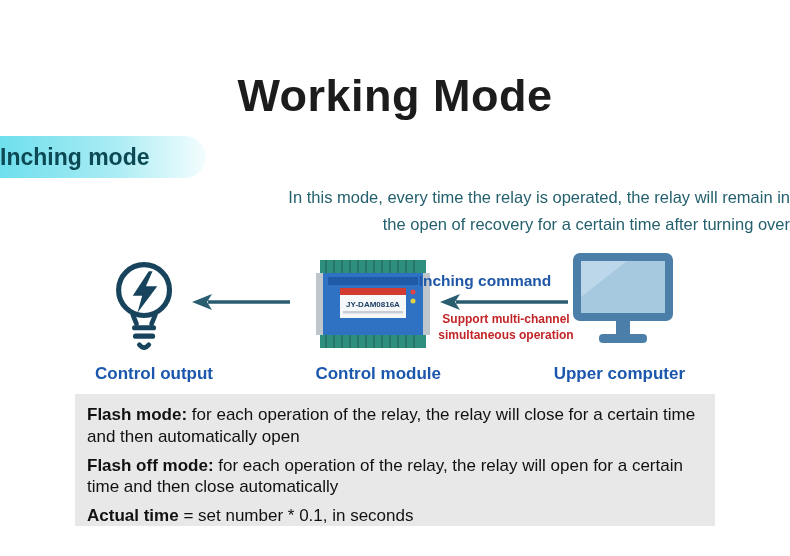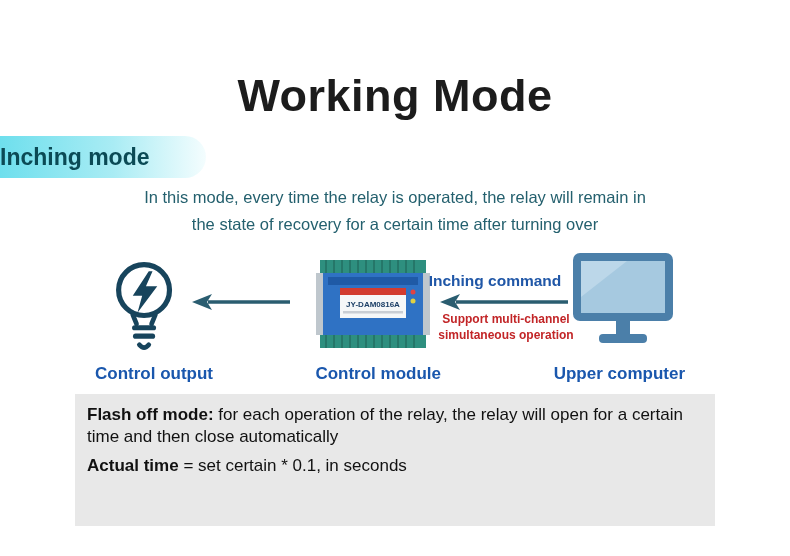--- a/index.html
+++ b/index.html
@@ -22,36 +22,36 @@
     position: absolute; top: 136px; left: 0;
     width: 206px; height: 42px;
     background: linear-gradient(90deg, #6edfed 0%, #a9ecf4 55%, #f4fdfe 100%);
     border-radius: 0 24px 24px 0;
     display: flex; align-items: center;
     font-size: 23px; font-weight: 700; color: #0b4a55;
   }
 
   .description {
     position: absolute; top: 184px; left: 0; width: 100%;
-    text-align: center;
+    text-align: right;
     font-size: 16.5px; line-height: 1.65; color: #24606e;
     font-weight: 500;
   }
 
   .diagram { position: absolute; top: 248px; left: 0; width: 100%; height: 130px; }
 
   .bulb { position: absolute; left: 112px; top: 10px; width: 66px; height: 98px; }
   .module { position: absolute; left: 316px; top: 12px; width: 114px; height: 92px; }
   .monitor { position: absolute; left: 572px; top: 4px; width: 102px; height: 96px; }
 
   .arrow1 { position: absolute; left: 190px; top: 44px; width: 102px; height: 20px; }
   .arrow2 { position: absolute; left: 438px; top: 44px; width: 132px; height: 20px; }
 
   .inching-command {
-    position: absolute; left: 420px; top: 24px; width: 150px;
+    position: absolute; left: 410px; top: 24px; width: 150px;
     text-align: center; font-size: 15.5px; color: #2057a7; font-weight: 600;
   }
   .support-note {
     position: absolute; left: 426px; top: 64px; width: 160px;
     text-align: center; font-size: 12px; line-height: 1.3;
     color: #c22527; font-weight: 600;
   }
 
   .captions { position: absolute; top: 364px; left: 0; width: 100%; height: 24px; }
   .caption {
@@ -79,21 +79,21 @@
 <div class="stage">
 
   <h1 class="page-title">Working Mode</h1>
 
   <div class="badge">
     <span>Inching mode</span>
   </div>
 
   <div class="description">
     <div>In this mode, every time the relay is operated, the relay will remain in</div>
-    <div>the state of recovery for a certain time after turning over</div>
+    <div>the open of recovery for a certain time after turning over</div>
   </div>
 
   <div class="diagram">
 
     <svg class="bulb" viewBox="0 0 70 104">
       <circle cx="34" cy="34" r="27" fill="#ffffff" stroke="#17445c" stroke-width="5.5"></circle>
       <polygon points="39,14 22,40 32,40 27,58 48,30 36,30 43,14" fill="#17445c"></polygon>
       <path d="M22 60 L26 70 M46 60 L42 70" stroke="#17445c" stroke-width="5" stroke-linecap="round"></path>
       <line x1="24" y1="74" x2="44" y2="74" stroke="#17445c" stroke-width="5.5" stroke-linecap="round"></line>
       <line x1="25" y1="83" x2="43" y2="83" stroke="#17445c" stroke-width="5.5" stroke-linecap="round"></line>
@@ -169,22 +169,26 @@
   </div>
 
   <div class="captions">
     <div class="caption cap-output">Control output</div>
     <div class="caption cap-computer">Upper computer</div>
     <div class="caption cap-module">Control module</div>
   </div>
 
   <div class="info-box">
     <p>
+      <span class="lbl">Flash mode:</span>
+      <span>for each operation of the relay, the relay will close for a certain time and then automatically open</span>
+    </p>
+    <p>
       <span class="lbl">Flash off mode:</span>
       <span>for each operation of the relay, the relay will open for a certain time and then close automatically</span>
     </p>
     <p>
       <span class="lbl">Actual time</span>
-      <span>= set certain * 0.1, in seconds</span>
+      <span>= set number * 0.1, in seconds</span>
     </p>
   </div>
 
 </div>
 
 </body></html>

